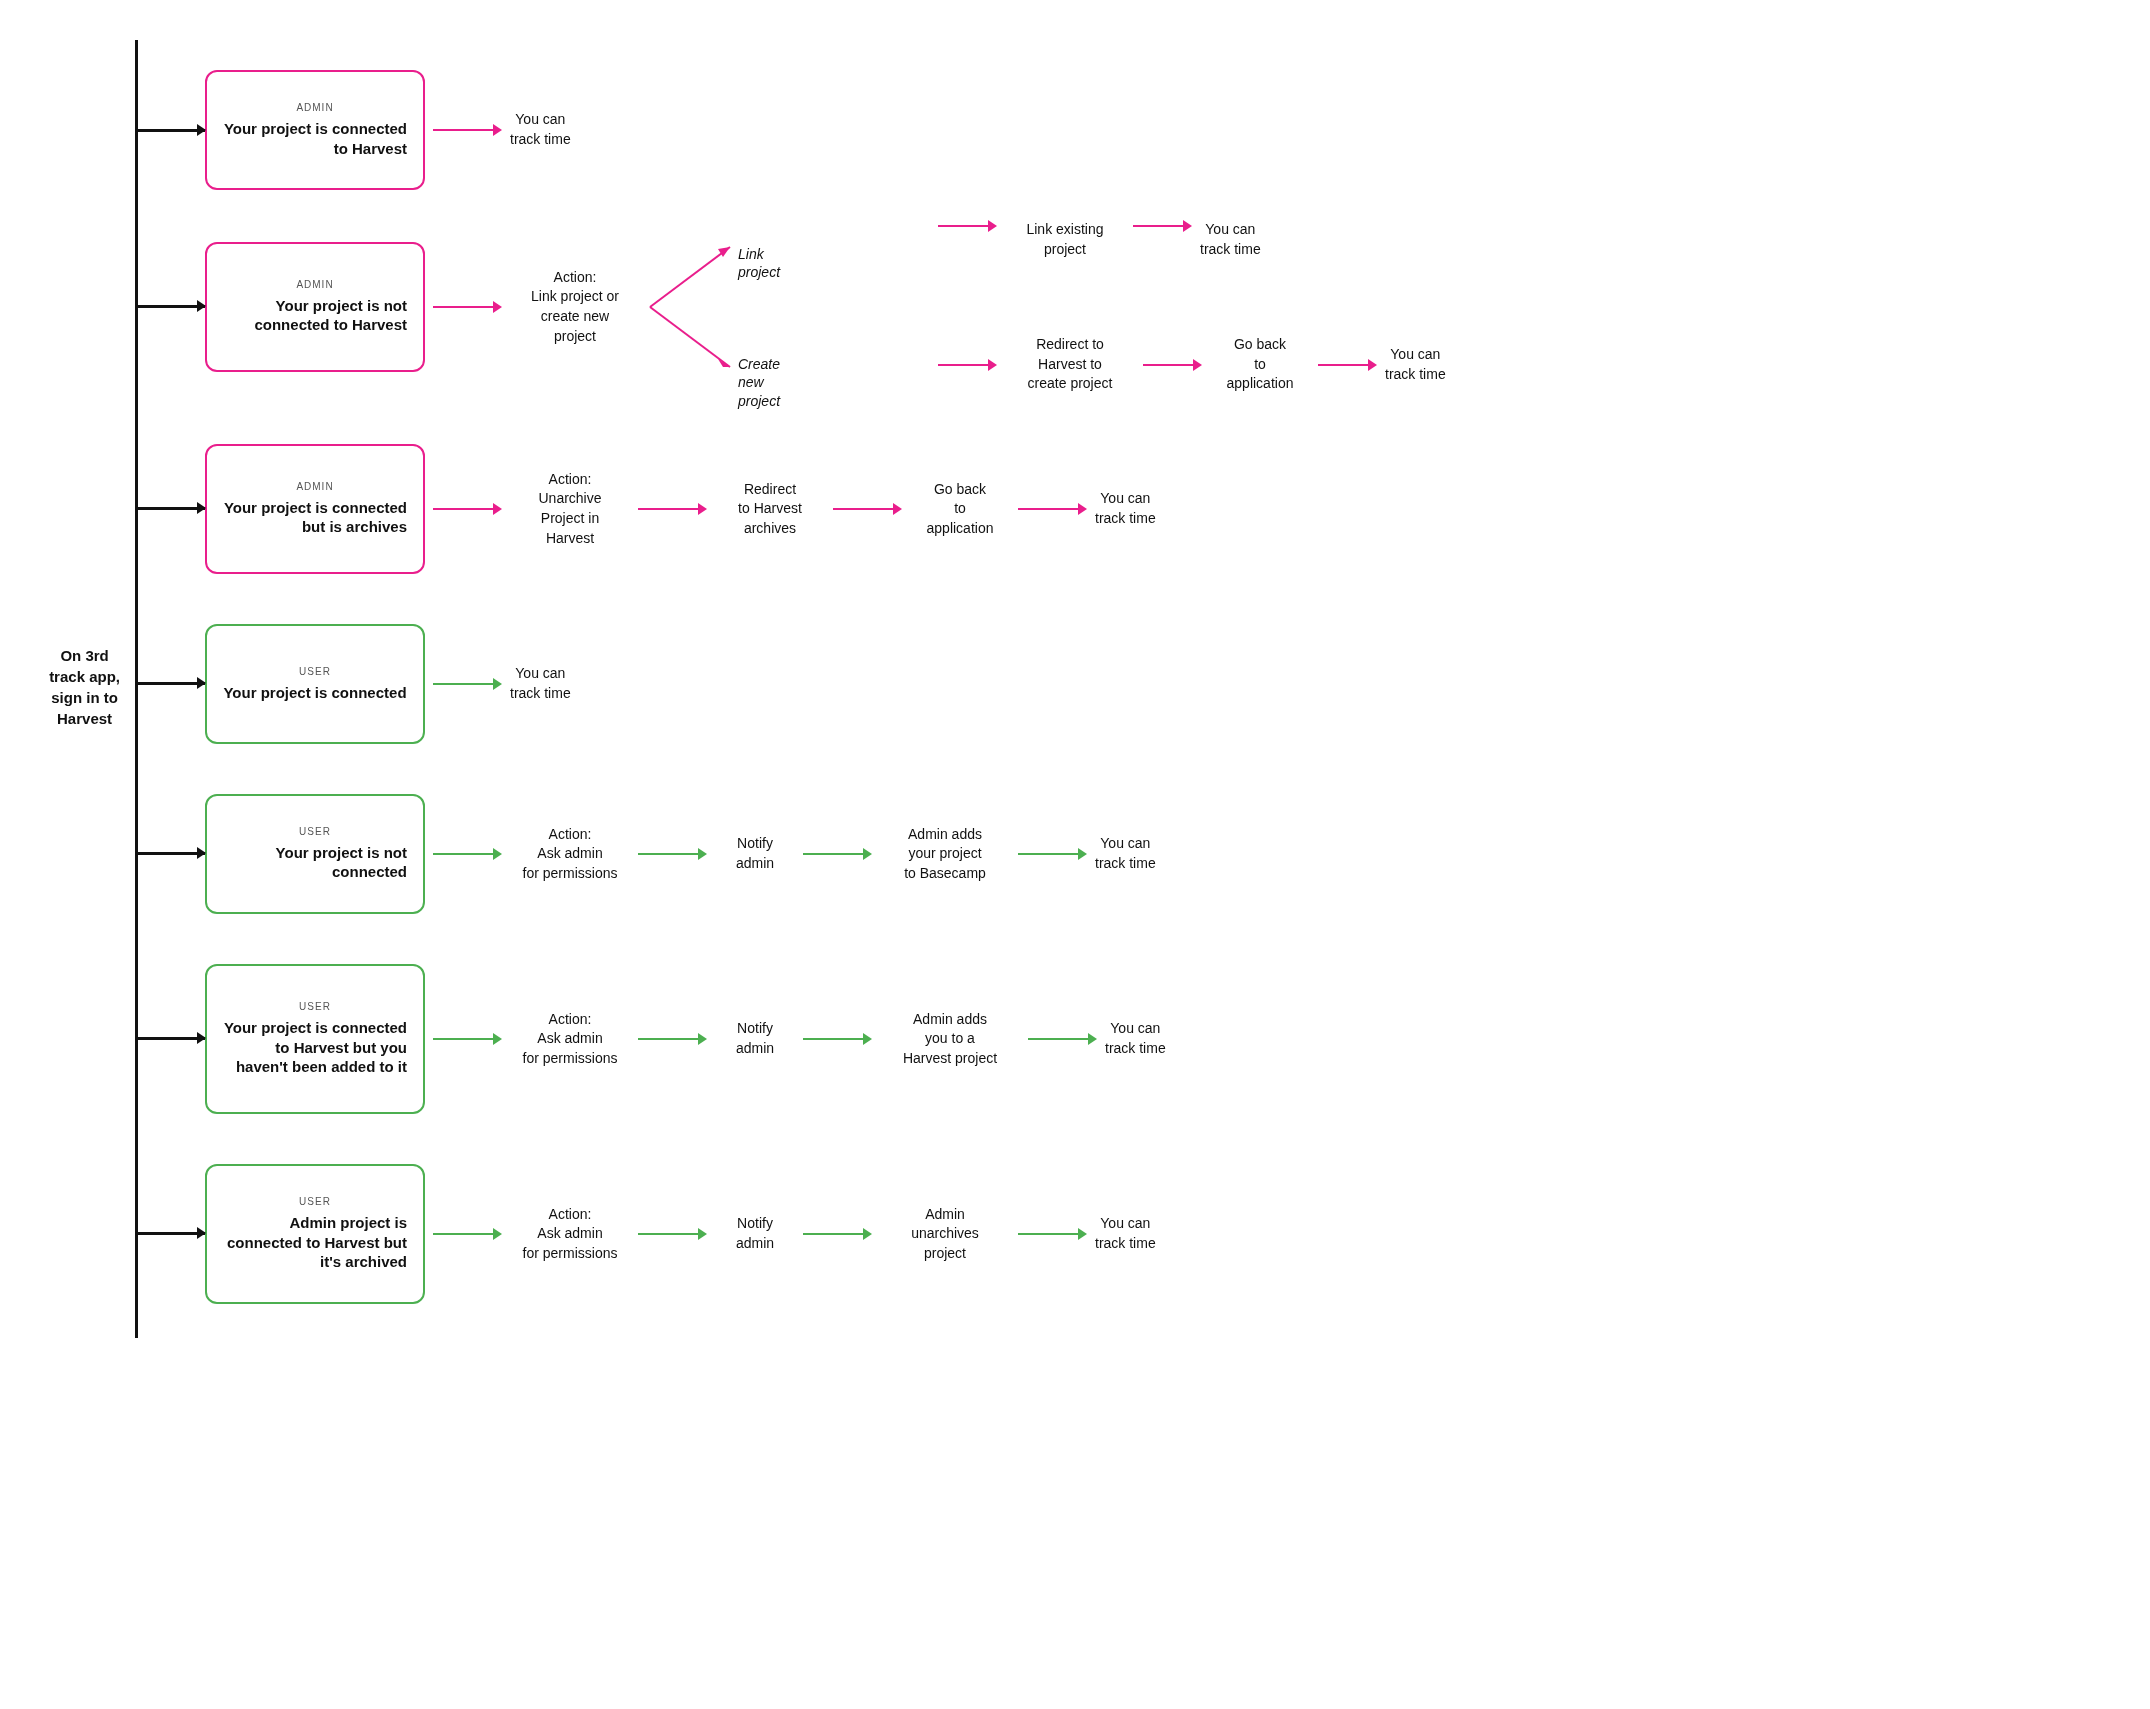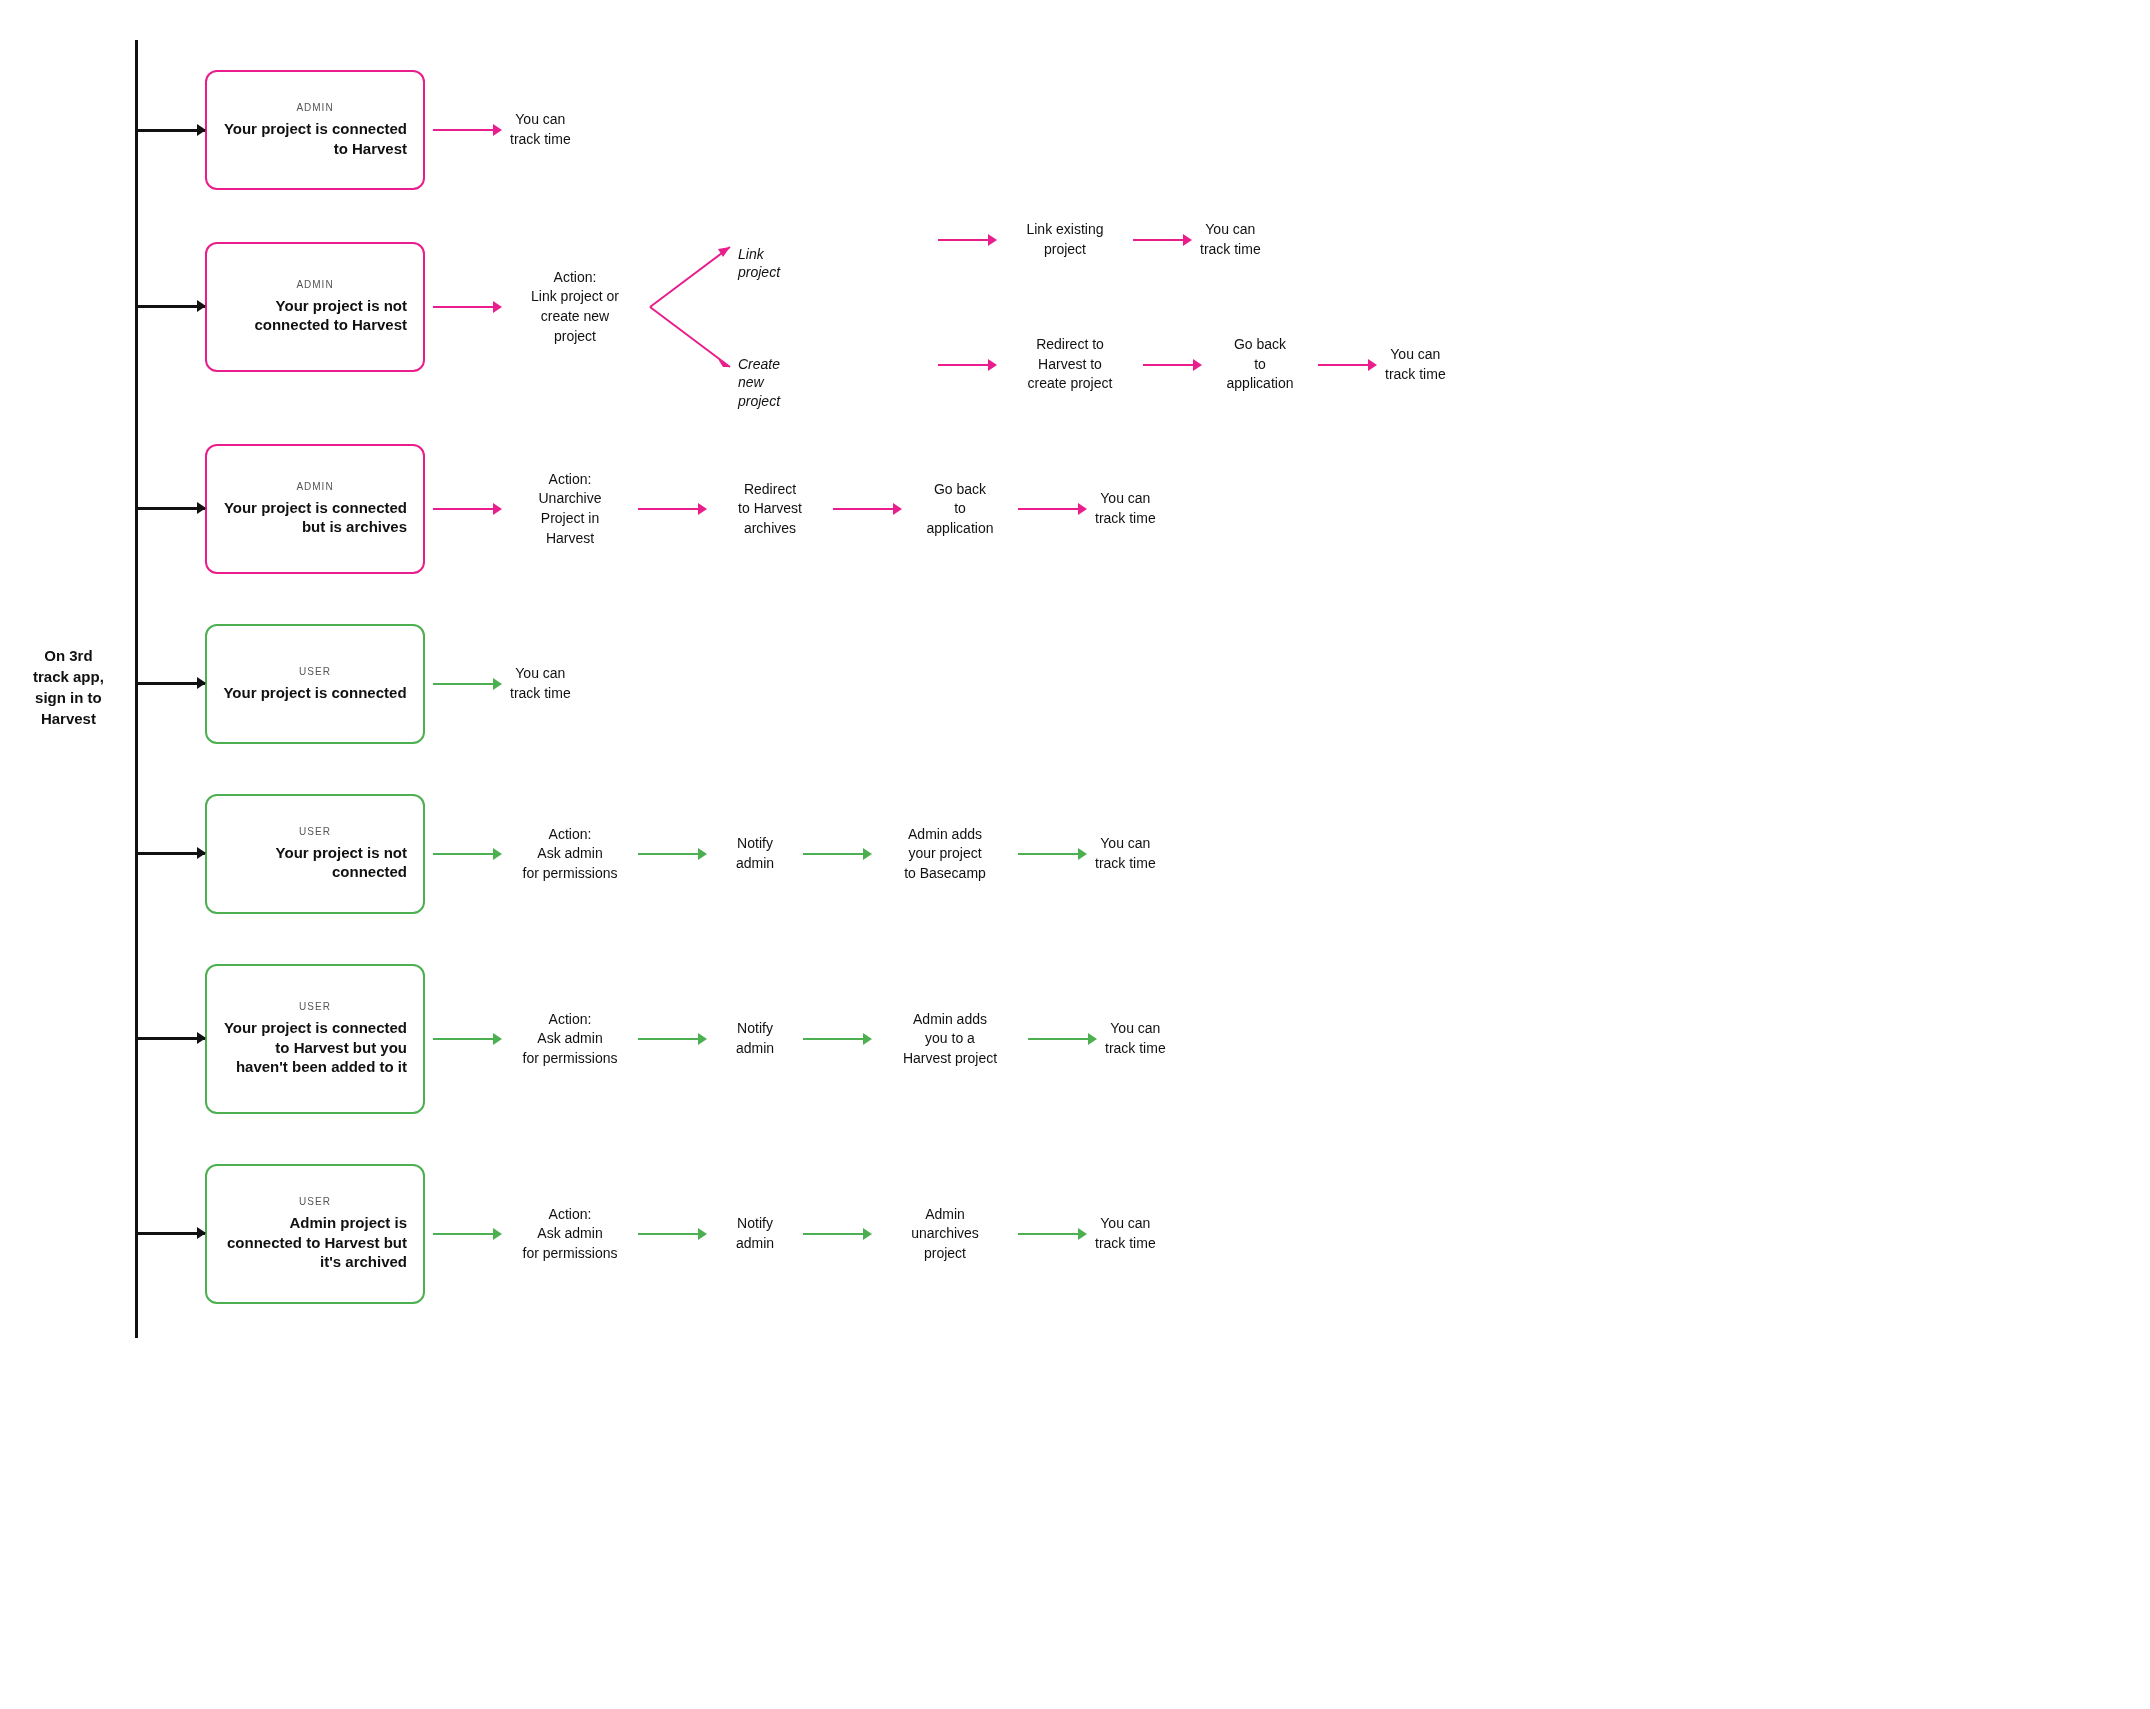--- a/index.html
+++ b/index.html
@@ -77,21 +77,21 @@
       flex-shrink: 0;
       line-height: 1.4;
       font-size: 14px;
     }
   </style>
 </head>
 <body>
 
 <div class="diagram">
 
-  <div style="position:absolute; left:8px; top:0; bottom:0; width:95px; display:flex; align-items:center; justify-content:flex-start;">
+  <div style="position:absolute; left:0; top:0; bottom:0; width:95px; display:flex; align-items:center; justify-content:flex-end;">
     <div style="font-weight:bold; font-size:15px; text-align:center; line-height:1.4;">
       <span>On 3rd</span><br>
       <span>track app,</span><br>
       <span>sign in to</span><br>
       <span>Harvest</span>
     </div>
   </div>
 
   <div style="margin-left: 110px; position: relative;">
 
@@ -155,21 +155,21 @@
             <span>Link project</span>
           </div>
           <div style="position:absolute; left:88px; top:110px; white-space:pre-line; font-size:14px; line-height:1.3;">
             <span>Create new
 project</span>
           </div>
         </div>
 
         <div style="display:flex; flex-direction:column; margin-left: 180px;">
 
-          <div style="display:flex; align-items:center; margin-bottom: 76px;">
+          <div style="display:flex; align-items:flex-start; margin-bottom: 76px;">
             <div class="arrow pink" style="margin: 0 8px;">
               <div class="arrow-line" style="width:50px;"></div>
               <div class="arrow-head"></div>
             </div>
             <div class="flow-node" style="white-space:pre-line; font-size:14px; width:120px;">Link existing
 project</div>
             <div class="arrow pink" style="margin: 0 8px;">
               <div class="arrow-line" style="width:50px;"></div>
               <div class="arrow-head"></div>
             </div>

